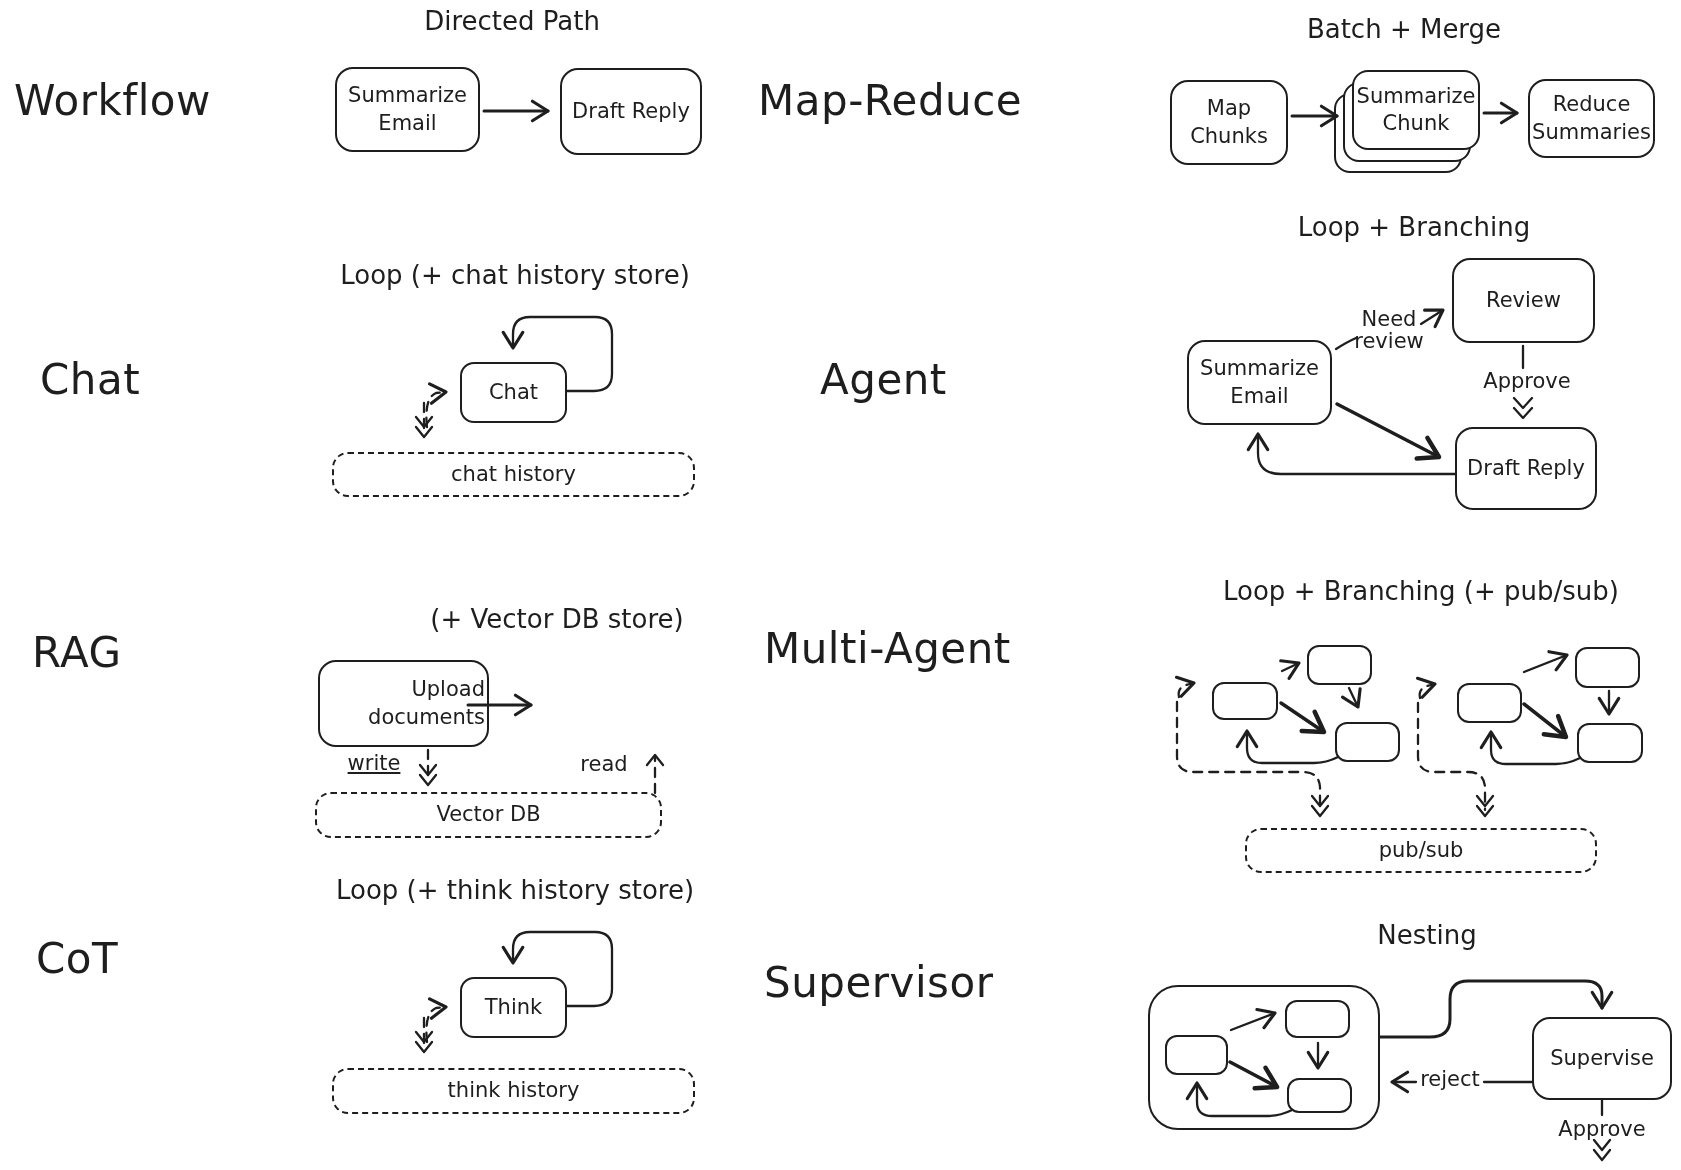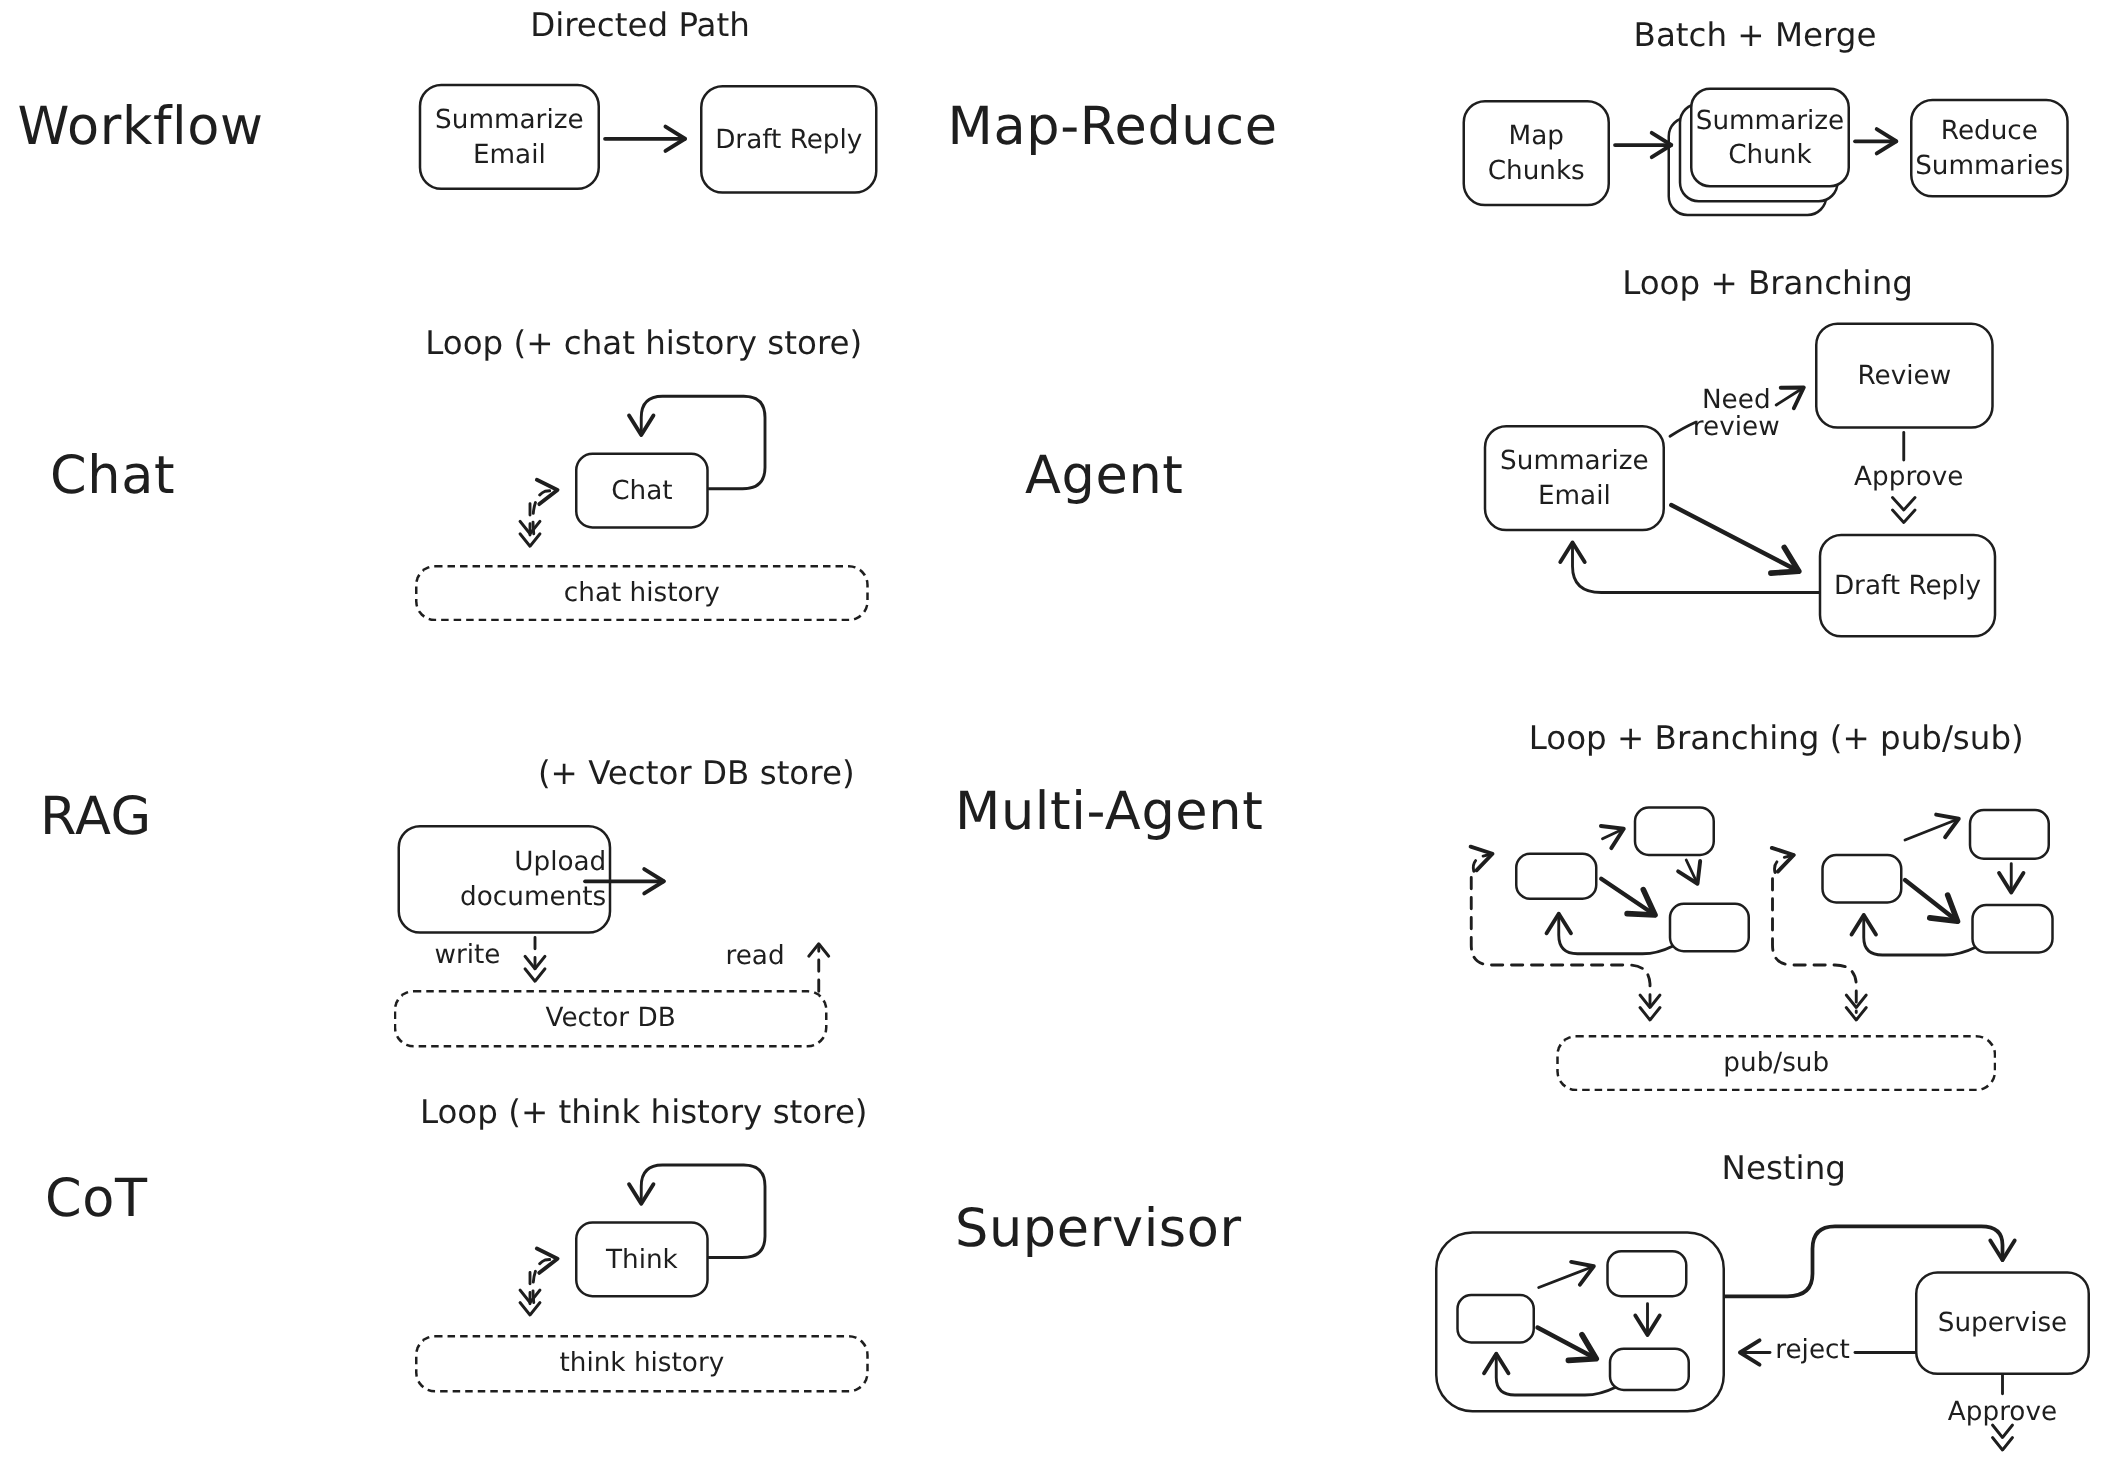--- a/index.html
+++ b/index.html
@@ -58,21 +58,21 @@
   <div class="node store" style="left:332px;top:452px;width:363px;height:45px;">chat history</div>
 
   <div class="node" style="left:1187px;top:340px;width:145px;height:85px;">Summarize Email</div>
   <div class="node" style="left:1452px;top:258px;width:143px;height:85px;">Review</div>
   <div class="node" style="left:1455px;top:427px;width:142px;height:83px;">Draft Reply</div>
   <div class="sml" style="left:1389px;top:308px;">Need
 review</div>
   <div class="sml" style="left:1527px;top:370px;">Approve</div>
 
   <div class="node" style="left:318px;top:660px;width:171px;height:87px;text-align:right;">Upload documents</div>
-  <div class="sml" style="left:374px;top:752px;">write</div>
+  <div class="sml" style="left:374px;top:752px;text-decoration:underline;">write</div>
   <div class="sml" style="left:604px;top:753px;">read</div>
   <div class="node store" style="left:315px;top:792px;width:347px;height:46px;text-align:center;">Vector DB</div>
 
   <div class="node small" style="left:1212px;top:682px;width:66px;height:38px;"></div>
   <div class="node small" style="left:1307px;top:645px;width:65px;height:40px;"></div>
   <div class="node small" style="left:1335px;top:722px;width:65px;height:40px;"></div>
   <div class="node small" style="left:1457px;top:683px;width:65px;height:40px;"></div>
   <div class="node small" style="left:1575px;top:647px;width:65px;height:41px;"></div>
   <div class="node small" style="left:1577px;top:723px;width:66px;height:40px;"></div>
   <div class="node store" style="left:1245px;top:828px;width:352px;height:45px;">pub/sub</div>

